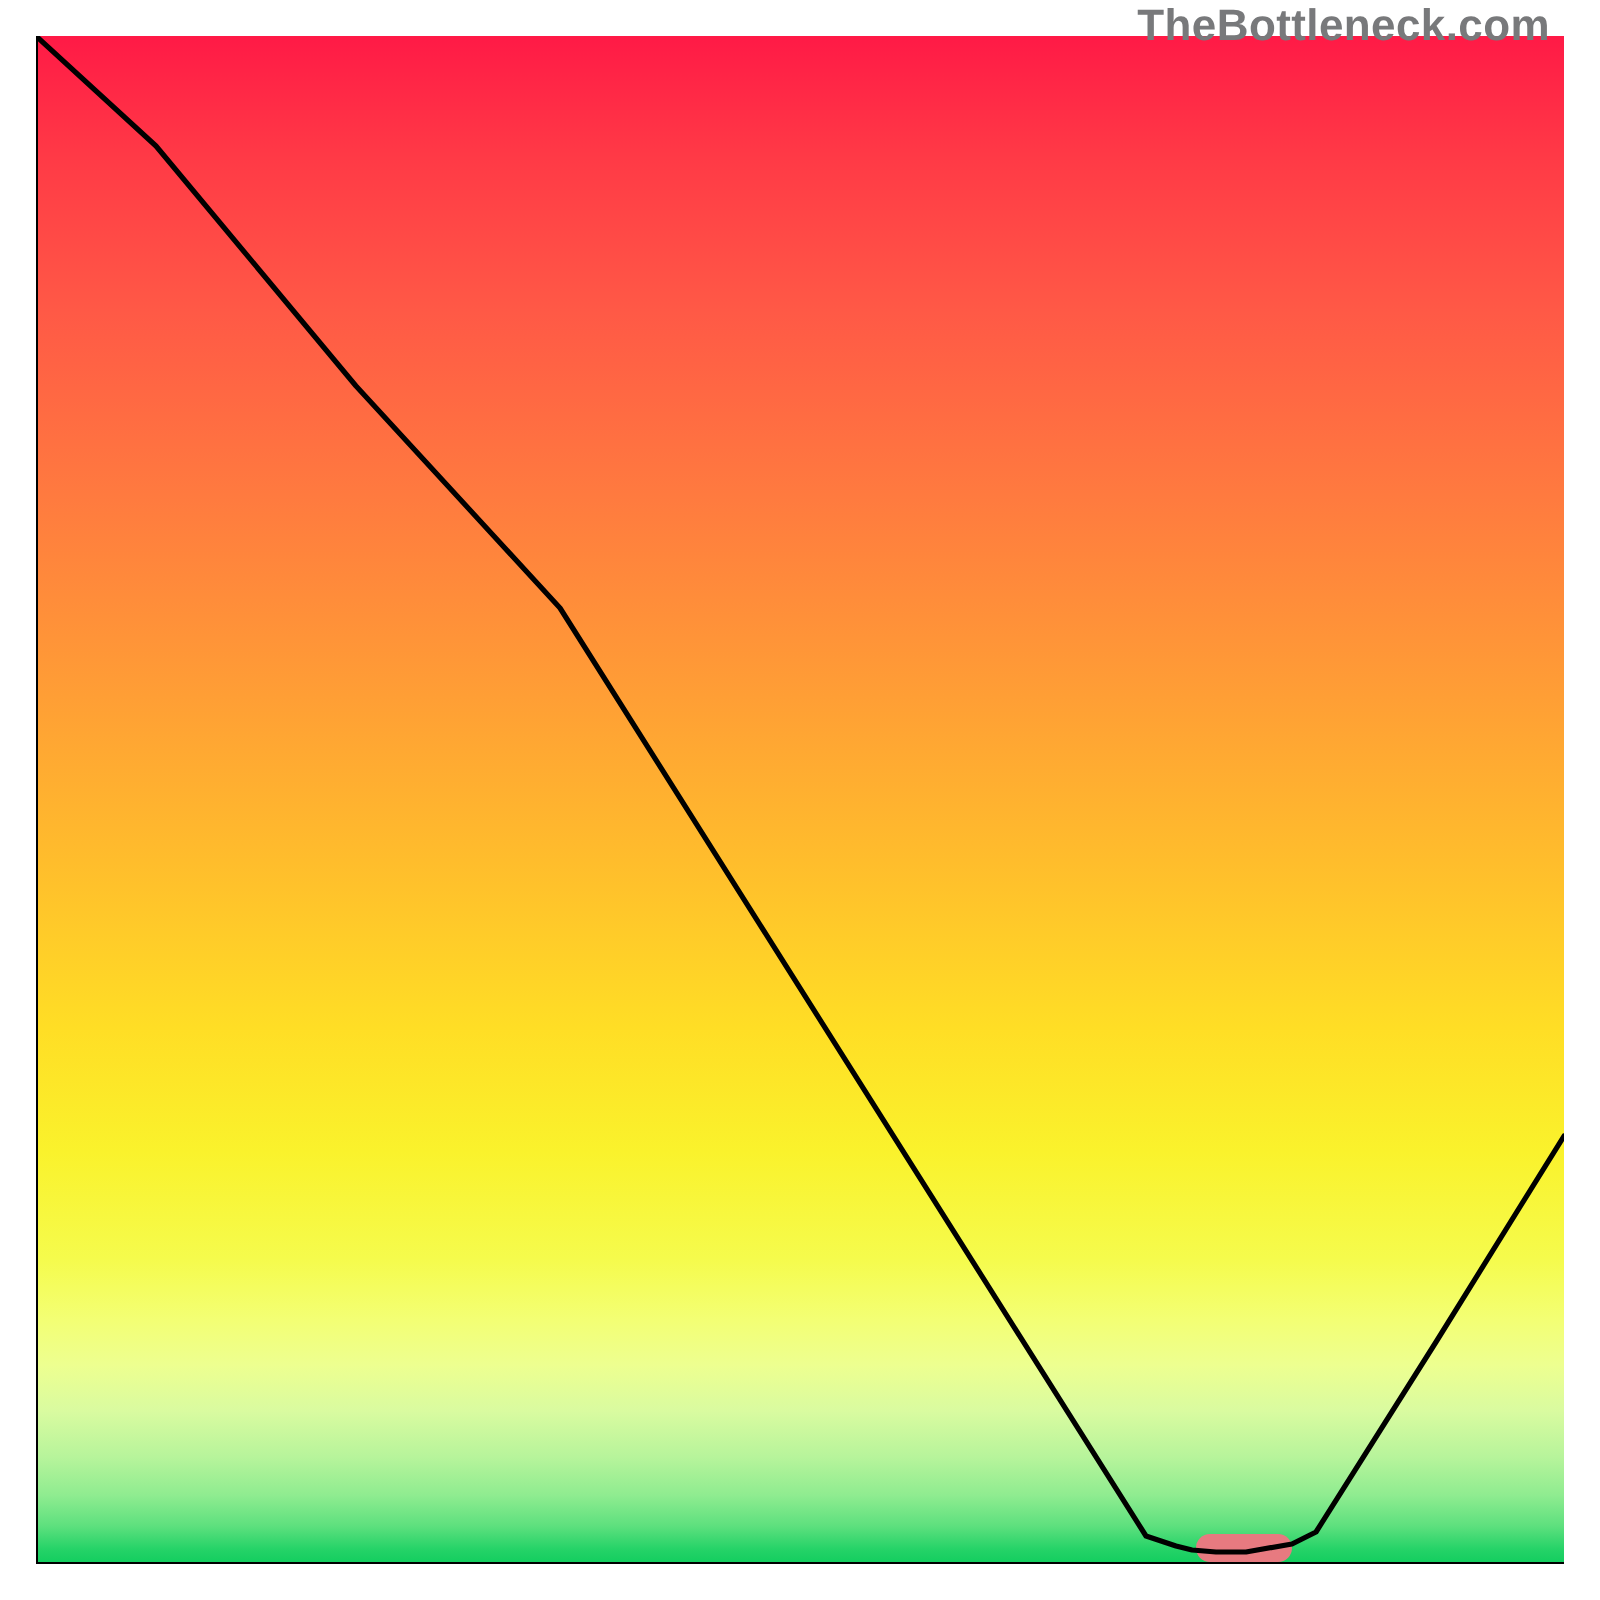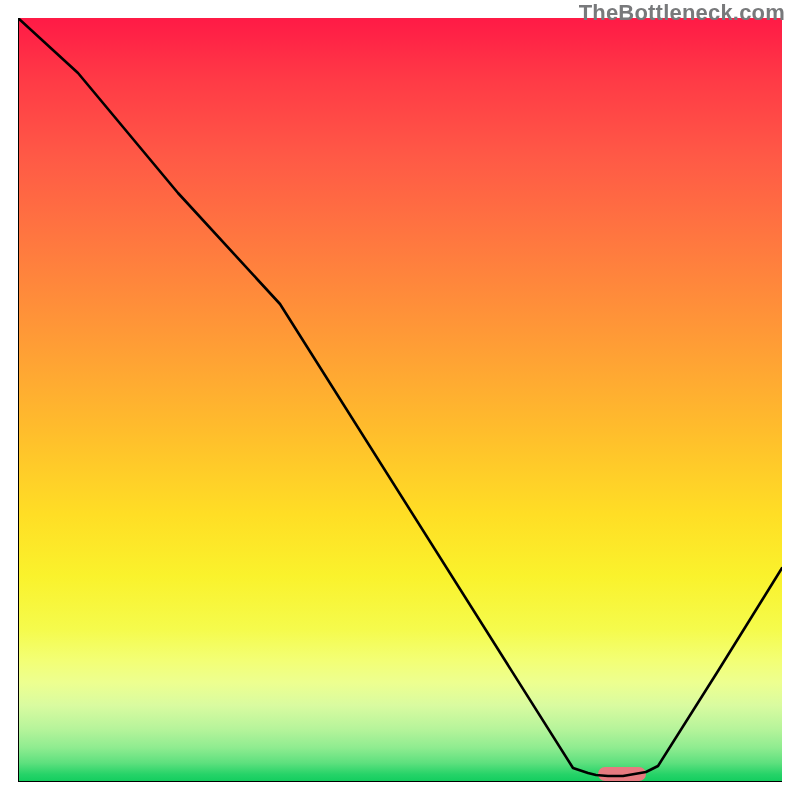--- a/index.html
+++ b/index.html
@@ -71,21 +71,21 @@
   .curve-svg {
     position: absolute;
     left: 0;
     top: 0;
     width: 764px;
     height: 764px;
   }
   .watermark {
     position: absolute;
     top: 0px;
-    right: 15px;
+    right: 25px;
     font-family: Arial, Helvetica, sans-serif;
     font-size: 22px;
     font-weight: 600;
     color: #78797b;
     letter-spacing: 0.2px;
     user-select: none;
   }
 </style>
 </head>
 <body>

